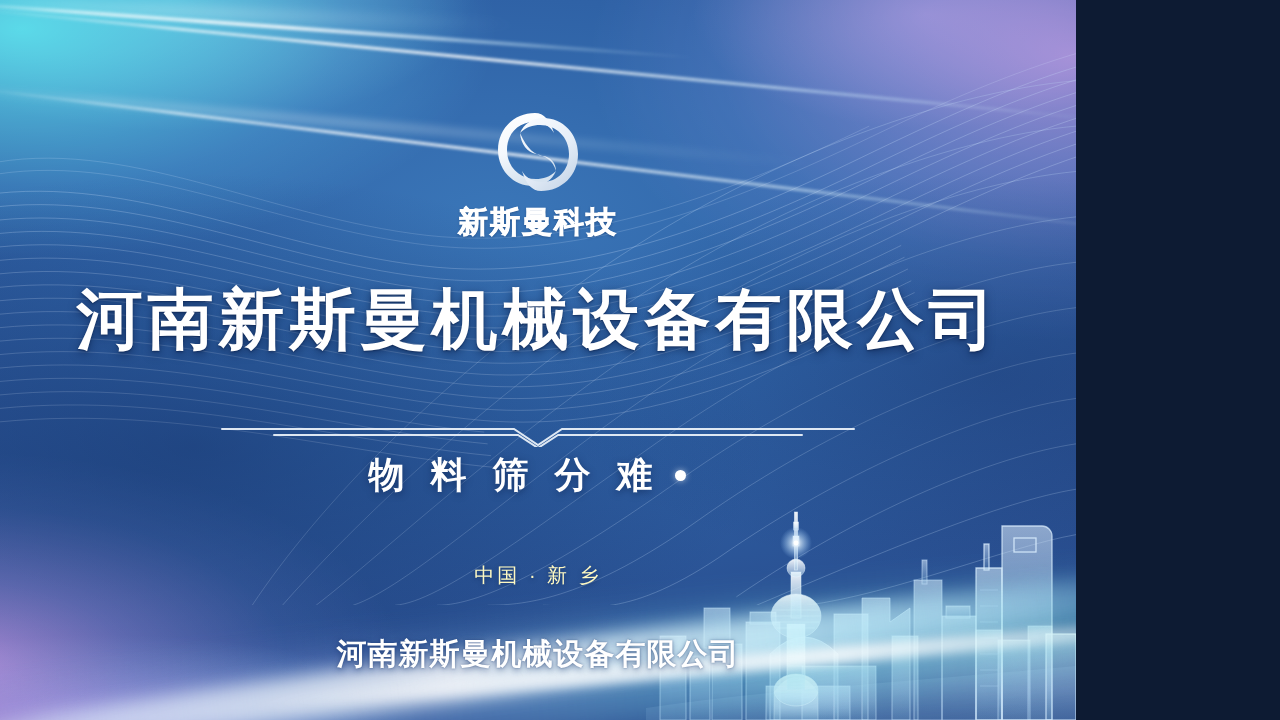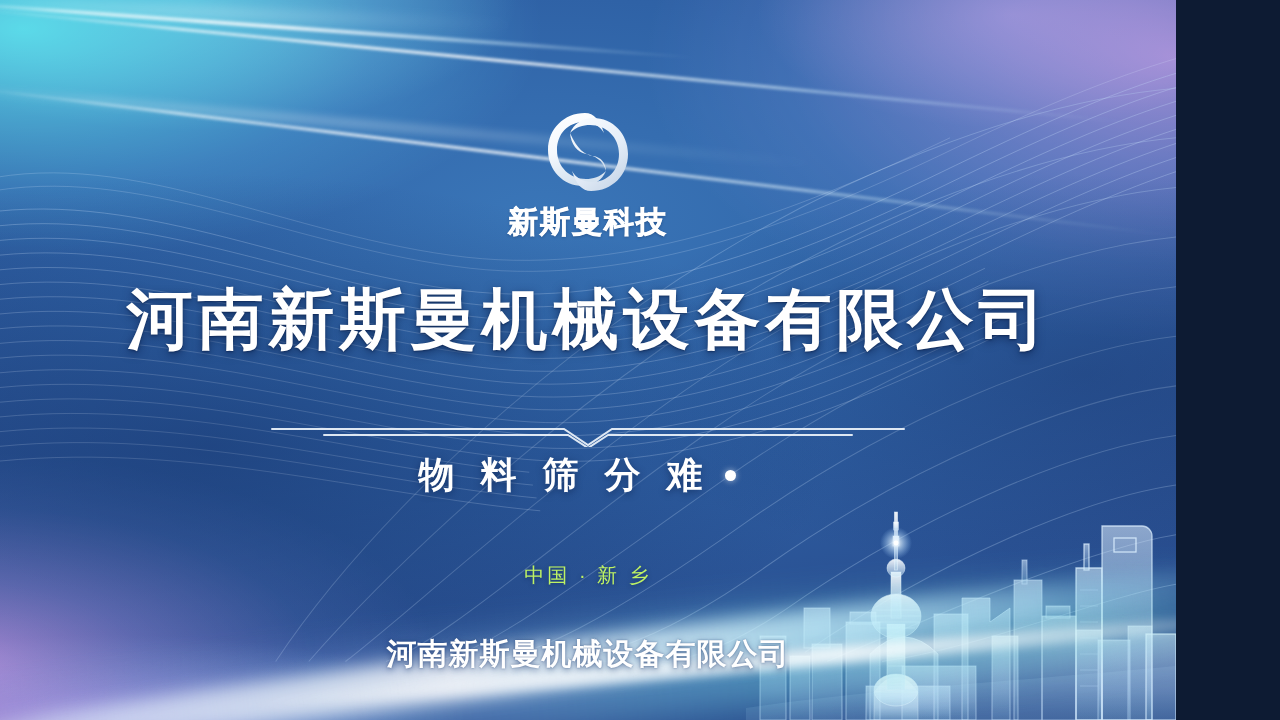--- a/index.html
+++ b/index.html
@@ -3,21 +3,21 @@
 <meta charset="utf-8">
 <title>河南新斯曼机械设备有限公司</title>
 <style>
   html,body{margin:0;padding:0;background:#0d1b33;}
   body{
     font-family:"Liberation Sans","DejaVu Sans",sans-serif;
     -webkit-font-smoothing:antialiased;
   }
   #stage{
     position:relative;
-    width:1176px;height:720px;
+    width:1076px;height:720px;
     overflow:hidden;
     background:#2b5495;
   }
 
   
   .layer{position:absolute;inset:0;pointer-events:none;}
 
   
   .bg-base{
     background:
@@ -154,21 +154,21 @@
     margin:0 22px 0 14px;
     box-shadow:0 0 6px rgba(255,255,255,.6);
   }
 
   .location{
     margin-top:62px;
     font-family:"Liberation Sans","DejaVu Sans",sans-serif;
     font-weight:400;
     font-size:20px;
     letter-spacing:3px;
-    color:#bef264;
+    color:#fef9c3;
     text-shadow:0 1px 4px rgba(8,26,66,.5);
   }
 
   .caption{
     position:absolute;
     left:0;right:0;
     top:634px;
     text-align:center;
     font-family:"Liberation Sans","DejaVu Sans",sans-serif;
     font-weight:700;

